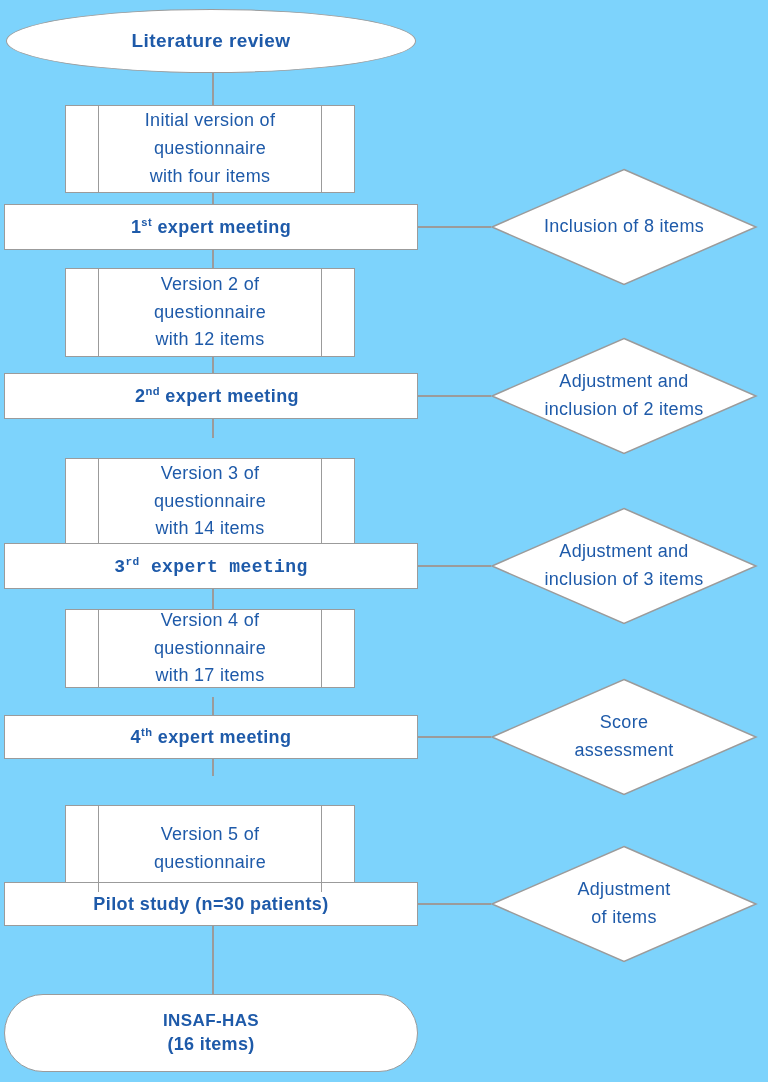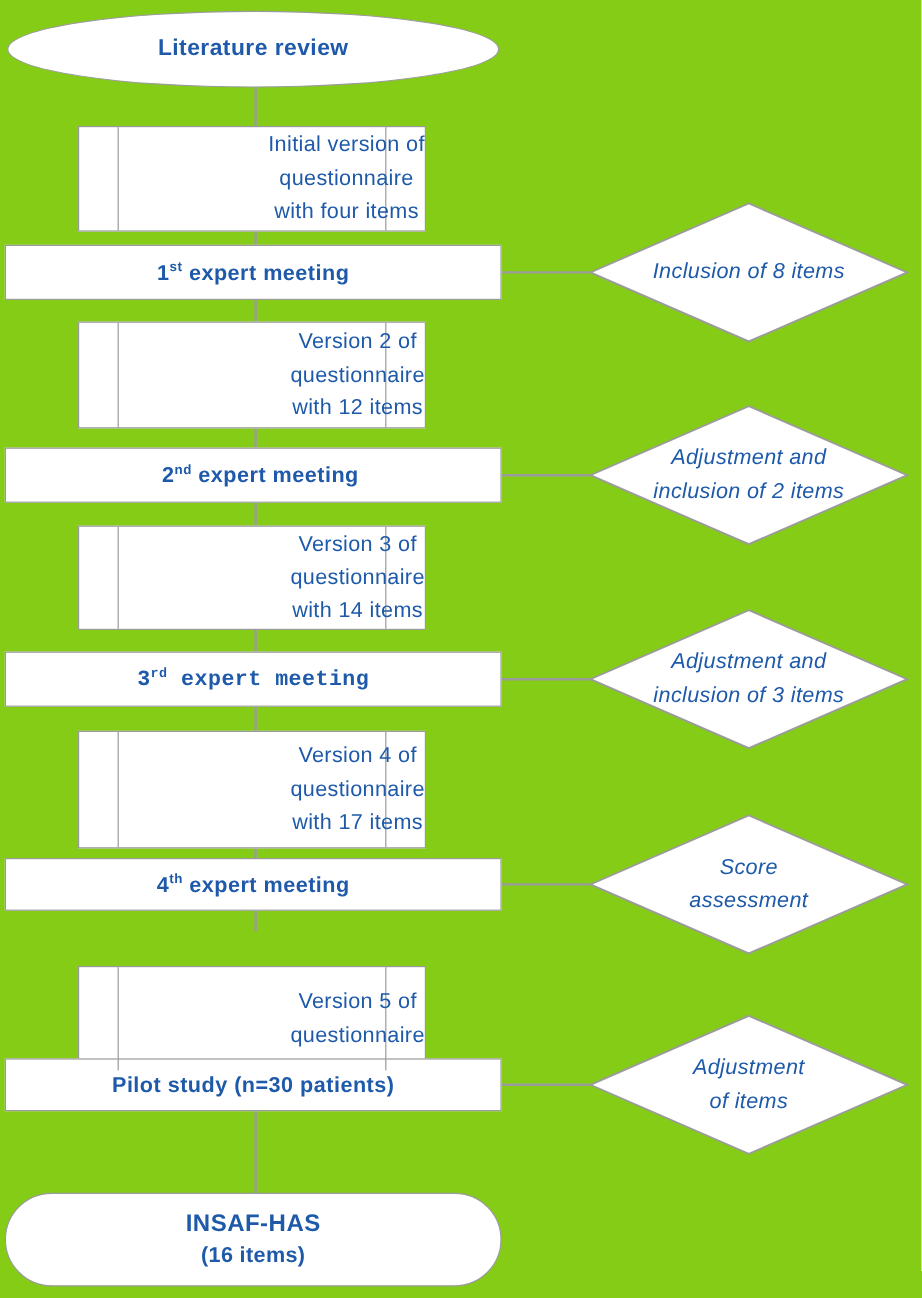--- a/index.html
+++ b/index.html
@@ -1,20 +1,20 @@
 <!DOCTYPE html>
 <html><head>
 <meta charset="utf-8">
 <style>
   html, body { margin: 0; padding: 0; background: #ffffff; }
   .canvas {
     position: relative;
     width: 768px;
     height: 1082px;
-    background: #84cc16;
+    background: #7dd3fc;
     font-family: "Liberation Sans", sans-serif;
     color: #1e5aa9;
     overflow: hidden;
   }
   .shape {
     position: absolute;
     background: #ffffff;
     border: 1.5px solid #9b9b9b;
     box-sizing: border-box;
     display: flex;
@@ -27,26 +27,26 @@
     left: 6px; top: 9px; width: 410px; height: 64px;
     border-radius: 50%;
     font-size: 19px; font-weight: bold; letter-spacing: 0.4px;
   }
   .oval-bottom {
     left: 4px; top: 994px; width: 414px; height: 78px;
     border-radius: 39px;
     flex-direction: column;
     line-height: 1.4;
   }
-  .oval-bottom .t1 { font-size: 20px; font-weight: bold; letter-spacing: 0.4px; }
+  .oval-bottom .t1 { font-size: 17px; font-weight: bold; letter-spacing: 0.4px; }
   .oval-bottom .t2 { font-size: 18px; font-weight: bold; letter-spacing: 0.3px; }
   
   .pbox {
     left: 65px; width: 290px;
-    font-size: 18px; letter-spacing: 0.3px; justify-content: flex-end;
+    font-size: 18px; letter-spacing: 0.3px;
   }
   .pbox .ptext { white-space: pre-line; line-height: 1.55; position: relative; z-index: 2; }
   .pbar {
     position: absolute; top: 0; bottom: 0; width: 0;
     border-left: 1.5px solid #9b9b9b; z-index: 1;
   }
   .pbar.l { left: 32px; }
   .pbar.r { right: 32px; }
   
   .wrect {
@@ -56,21 +56,21 @@
   .wrect sup { font-size: 0.62em; font-weight: bold; }
   
   .diamond {
     position: absolute; left: 490px; width: 268px; height: 118px;
   }
   .diamond svg { position: absolute; left: 0; top: 0; display: block; }
   .diamond .dtext {
     position: absolute; inset: 0;
     display: flex; align-items: center; justify-content: center;
     text-align: center; white-space: pre-line;
-    font-size: 18px; letter-spacing: 0.3px; line-height: 1.55; font-style: italic;
+    font-size: 18px; letter-spacing: 0.3px; line-height: 1.55;
   }
   
   .connectors { position: absolute; left: 0; top: 0; }
 </style>
 </head>
 <body>
 
 <div class="canvas">
 
   <svg class="connectors" width="768" height="1082">
@@ -126,39 +126,39 @@
     <span><span>2</span><sup>nd</sup><span> expert meeting</span></span>
   </div>
   <div class="diamond" style="top:337px;">
     <svg width="268" height="118">
       <polygon points="134,1.5 266,59 134,116.5 2,59" fill="#ffffff" stroke="#9b9b9b" stroke-width="1.5"></polygon>
     </svg>
     <div class="dtext">Adjustment and
 inclusion of 2 items</div>
   </div>
 
-  <div class="shape pbox" style="top:438px; height:87px;">
+  <div class="shape pbox" style="top:458px; height:87px;">
     <div class="pbar l"></div>
     <div class="pbar r"></div>
     <div class="ptext">Version 3 of
 questionnaire
 with 14 items</div>
   </div>
   <div class="shape wrect" style="top:543px; height:46px;font-family:Liberation Mono, monospace;">
     <span><span>3</span><sup>rd</sup><span> expert meeting</span></span>
   </div>
   <div class="diamond" style="top:507px;">
     <svg width="268" height="118">
       <polygon points="134,1.5 266,59 134,116.5 2,59" fill="#ffffff" stroke="#9b9b9b" stroke-width="1.5"></polygon>
     </svg>
     <div class="dtext">Adjustment and
 inclusion of 3 items</div>
   </div>
 
-  <div class="shape pbox" style="top:609px; height:98px;">
+  <div class="shape pbox" style="top:609px; height:79px;">
     <div class="pbar l"></div>
     <div class="pbar r"></div>
     <div class="ptext">Version 4 of
 questionnaire
 with 17 items</div>
   </div>
   <div class="shape wrect" style="top:715px; height:44px;">
     <span><span>4</span><sup>th</sup><span> expert meeting</span></span>
   </div>
   <div class="diamond" style="top:678px;">

